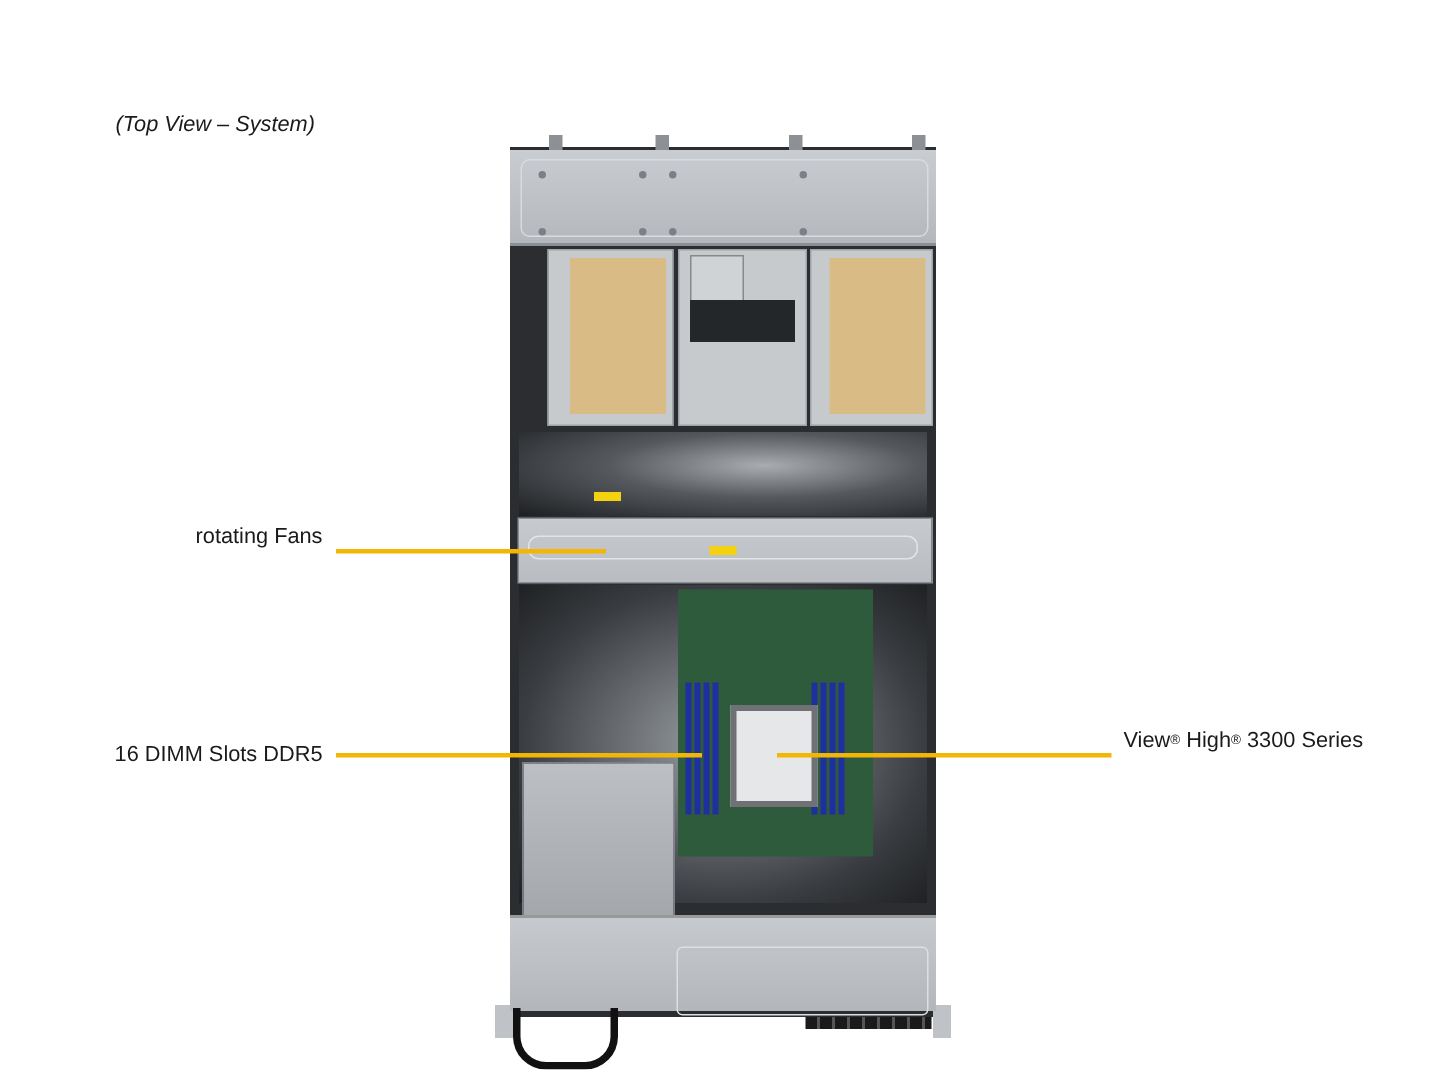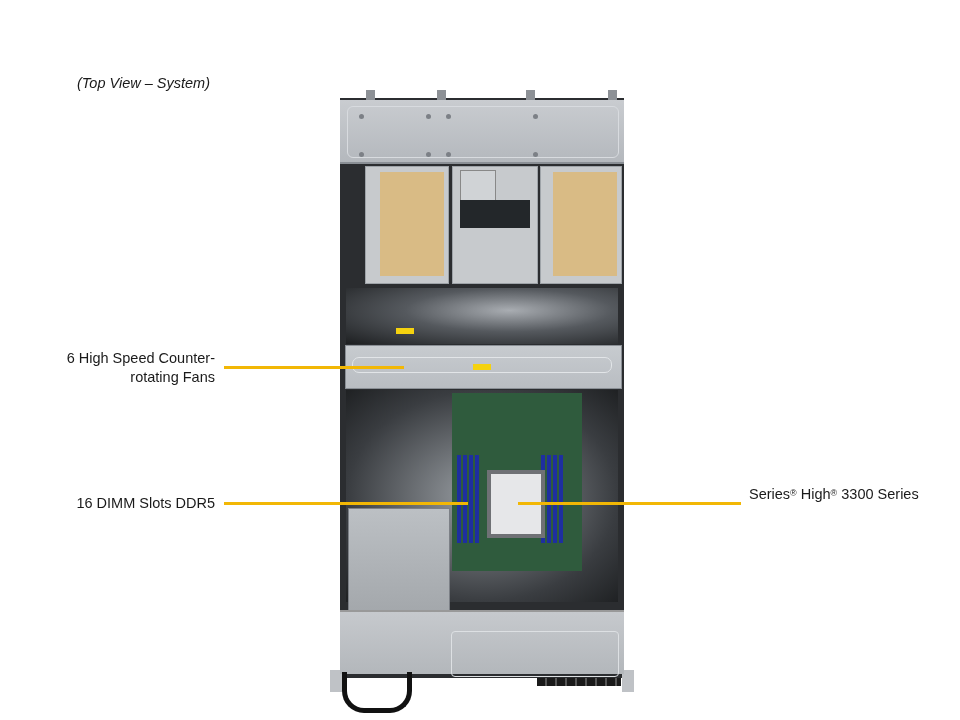--- a/index.html
+++ b/index.html
@@ -99,24 +99,23 @@
   <div class="abs cpu"></div>
 
   <div class="abs psu-cage"></div>
   <div class="abs front-panel"></div>
   <div class="abs front-inset"></div>
   <div class="abs vent"></div>
   <div class="abs power-cord"></div>
 </div>
 
 <div class="abs label label-fans">
-  <div>6 High Speed Counter-</div>
   <div>rotating Fans</div>
 </div>
 <div class="abs leader" style="left:224px;top:366px;width:180px"></div>
 
 <div class="abs label label-dimm">16 DIMM Slots DDR5</div>
 <div class="abs leader" style="left:224px;top:502px;width:244px"></div>
 
 <div class="abs label label-cpu">
-  <div><span>Series</span><sup>®</sup><span> High</span><sup>®</sup><span> 3300 Series</span></div>
+  <div><span>View</span><sup>®</sup><span> High</span><sup>®</sup><span> 3300 Series</span></div>
 </div>
 <div class="abs leader" style="left:518px;top:502px;width:223px"></div>
 
 </body></html>

